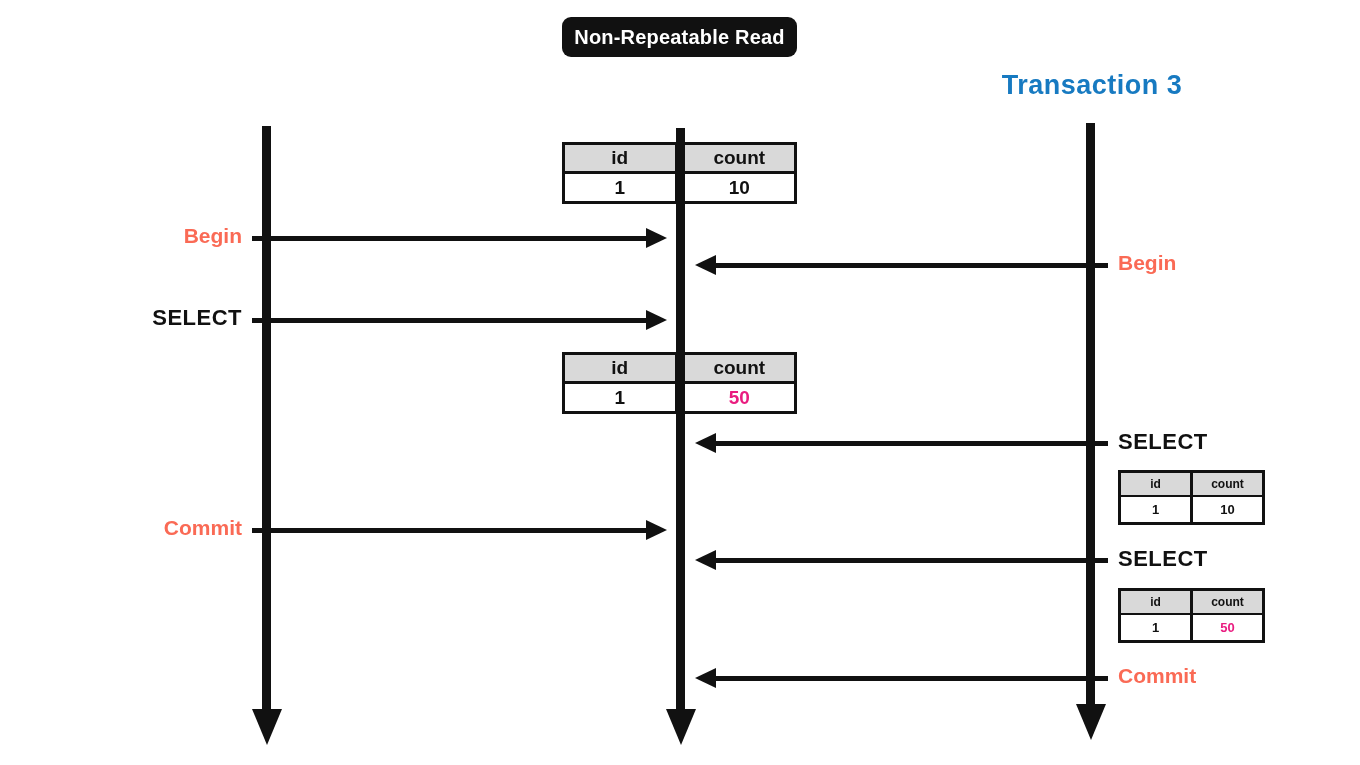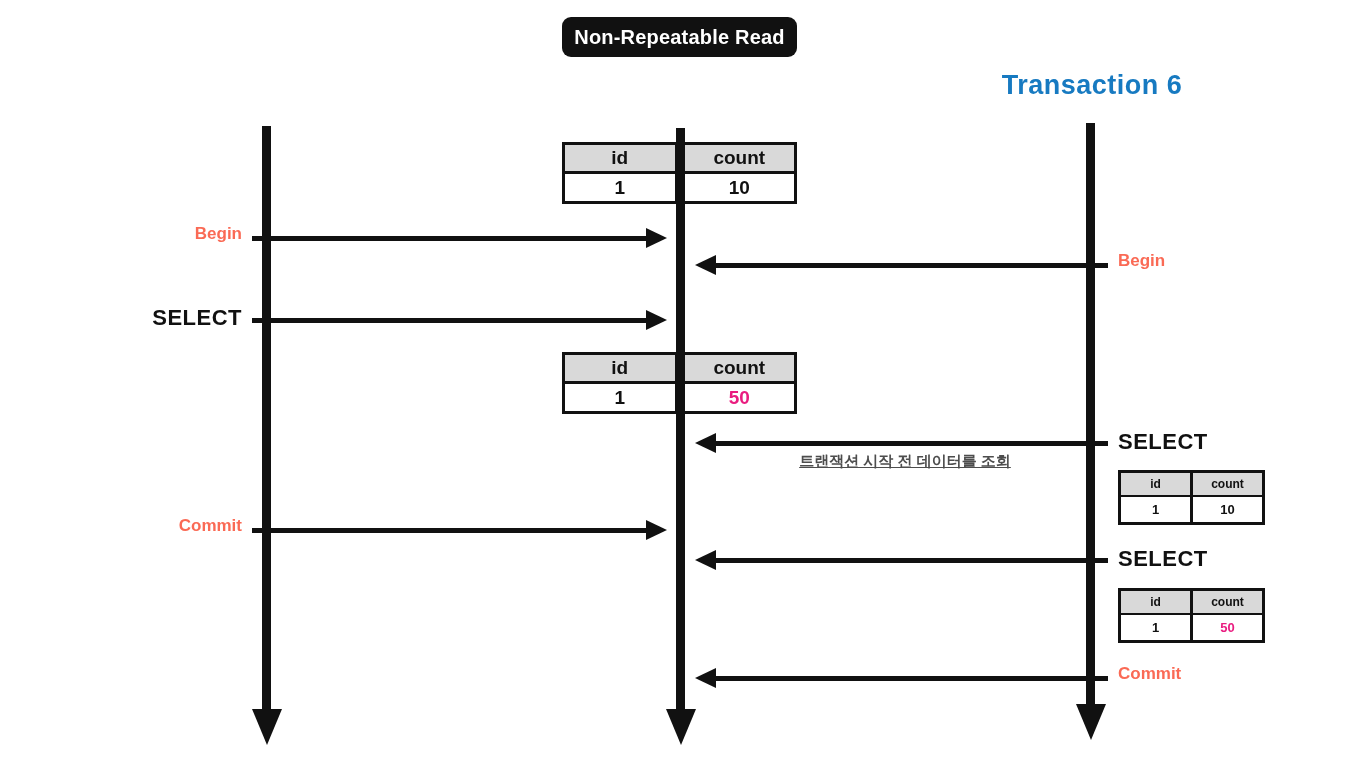--- a/index.html
+++ b/index.html
@@ -37,21 +37,21 @@
   .arrow-right::after{content:"";position:absolute;right:-20px;top:-8px;width:0;height:0;
     border-left:21px solid var(--ink);border-top:10px solid transparent;border-bottom:10px solid transparent;}
   .arrow-left{left:715px;width:393px;}
   .arrow-left::before{content:"";position:absolute;left:-20px;top:-8px;width:0;height:0;
     border-right:21px solid var(--ink);border-top:10px solid transparent;border-bottom:10px solid transparent;}
 
   
   .evt{position:absolute;font-weight:bold;white-space:nowrap;}
   .evt.left{right:1118px;text-align:right;}
   .evt.right{left:1118px;text-align:left;}
-  .evt.salmon{color:var(--salmon);font-size:17px;}
+  .evt.salmon{color:var(--salmon);font-size:21px;}
   .evt.black{color:var(--ink);font-size:22px;letter-spacing:.5px;}
 
   
   .dtable{position:absolute;background:var(--ink);border:3px solid var(--ink);
     display:grid;z-index:2;}
   .dtable.big{left:562px;width:235px;grid-template-columns:1fr 1fr;
     grid-template-rows:26px 27px;column-gap:10px;row-gap:3px;}
   .dtable.small{left:1118px;width:147px;grid-template-columns:1fr 1fr;
     grid-template-rows:22px 25px;column-gap:3px;row-gap:2px;}
   .tcell{background:#fff;display:flex;align-items:center;justify-content:center;
@@ -71,21 +71,21 @@
 </style>
 </head>
 <body>
 
 <div class="canvas">
 
   <div class="title-badge">
     <span>Non-Repeatable Read</span>
   </div>
 
-  <div class="tx-header tx2">Transaction 6</div>
+  <div class="tx-header tx2">Transaction 3</div>
 
   <div class="timeline tl1"></div>
   <div class="timeline tlc"></div>
   <div class="timeline tl2"></div>
 
   <div class="arrow arrow-right" style="top:236px"></div>
   <div class="arrow arrow-right" style="top:318px"></div>
   <div class="arrow arrow-right" style="top:528px"></div>
 
   <div class="arrow arrow-left" style="top:263px"></div>
@@ -123,16 +123,15 @@
     <div class="tcell">10</div>
   </div>
 
   <div class="dtable small" style="top:588px">
     <div class="tcell thead">id</div>
     <div class="tcell thead">count</div>
     <div class="tcell">1</div>
     <div class="tcell hl">50</div>
   </div>
 
-  <div class="annotation">트랜잭션 시작 전 데이터를 조회</div>
 
 
 </div>
 
 </body></html>

